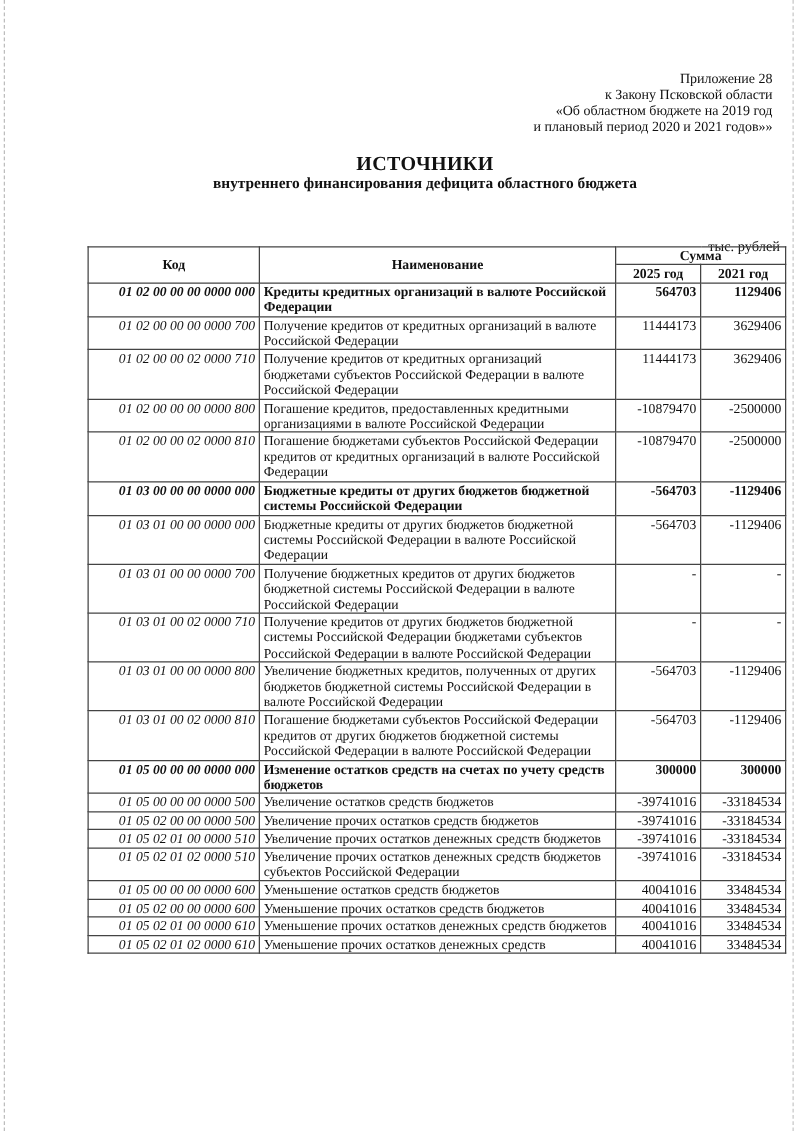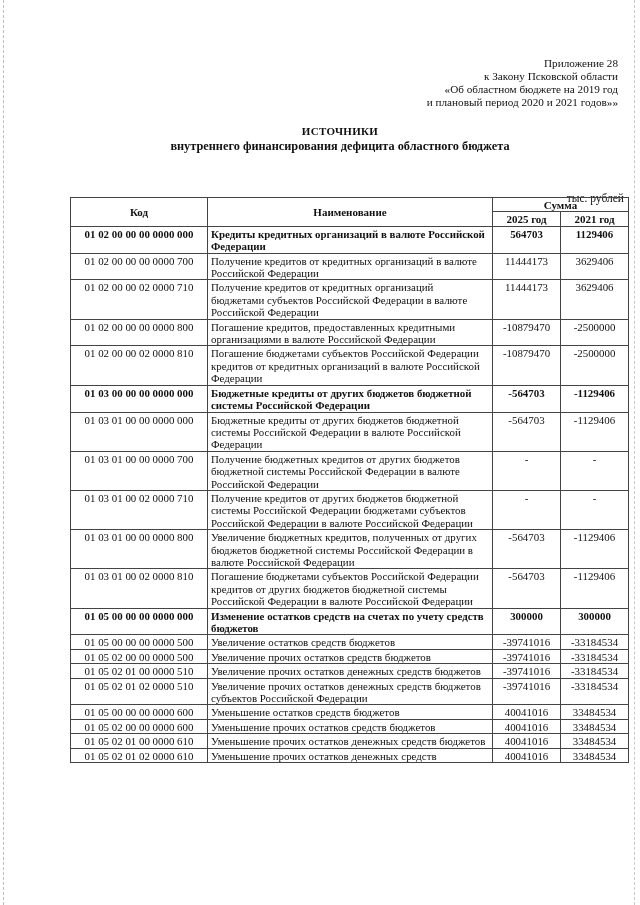--- a/index.html
+++ b/index.html
@@ -16,40 +16,40 @@
       border-left: 1px dashed #c8c8c8;
     }
     .appendix {
       position: absolute; right: 22px; top: 57px; width: 300px;
       text-align: right; font-size: 11.2px; line-height: 13px;
     }
     .title-block {
       position: absolute; left: 110px; width: 460px; top: 124px;
       text-align: center; font-weight: bold;
     }
-    .title-main { font-size: 11px; line-height: 15px; letter-spacing: 0.3px; }
+    .title-main { font-size: 16px; line-height: 15px; letter-spacing: 0.3px; }
     .title-sub { font-size: 12.3px; line-height: 14px; font-family: Liberation Serif, serif; }
     .units {
       position: absolute; right: 16px; top: 192px; font-size: 11.5px;
     }
     table.sources {
       position: absolute; left: 70px; top: 197px; width: 558px;
       border-collapse: collapse; table-layout: fixed;
       font-size: 10.9px; line-height: 12.4px; padding-left: 20px;
     }
     table.sources td, table.sources th {
       border: 1px solid #444; padding: 1px 3px 0 3px; vertical-align: top;
     }
     table.sources th { font-weight: bold; text-align: center; vertical-align: middle; font-size: 11px; }
     col.c-code { width: 137px; }
     col.c-name { width: 285px; }
     col.c-2020 { width: 68px; }
     col.c-2021 { width: 68px; }
-    td.code { text-align: center; padding-right: 4px; white-space: nowrap; }
-    td.num { text-align: center; padding-right: 3px; white-space: nowrap; }
+    td.code { text-align: right; padding-right: 4px; white-space: nowrap; font-style: italic; }
+    td.num { text-align: right; padding-right: 3px; white-space: nowrap; }
     tr.bold td { font-weight: bold; }
   </style>
 </head>
 <body>
 
 <div class="scan-edge-left"></div>
 <div class="scan-edge-right"></div>
 
 <div class="appendix">
   <div>Приложение 28</div>

